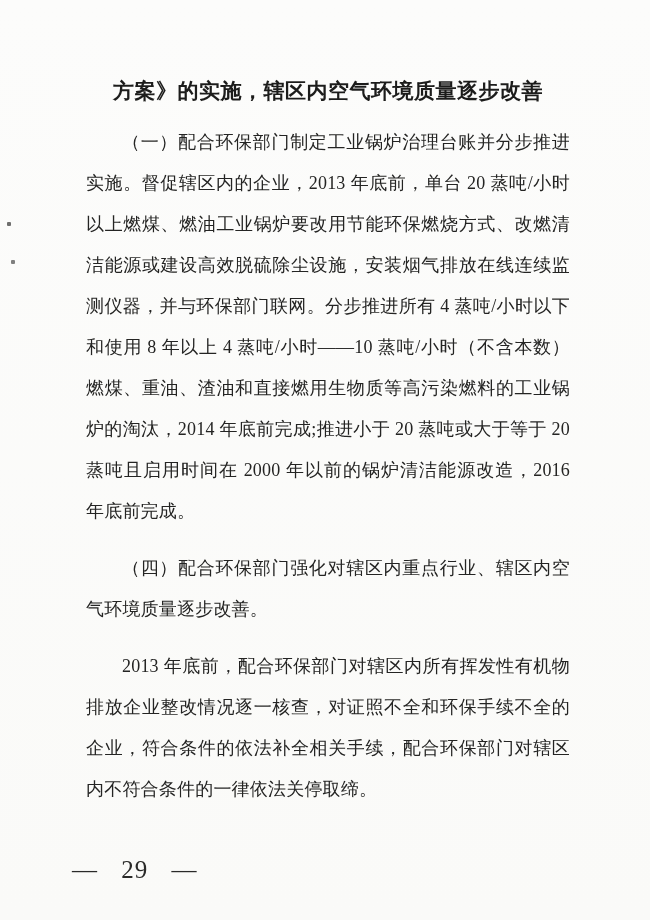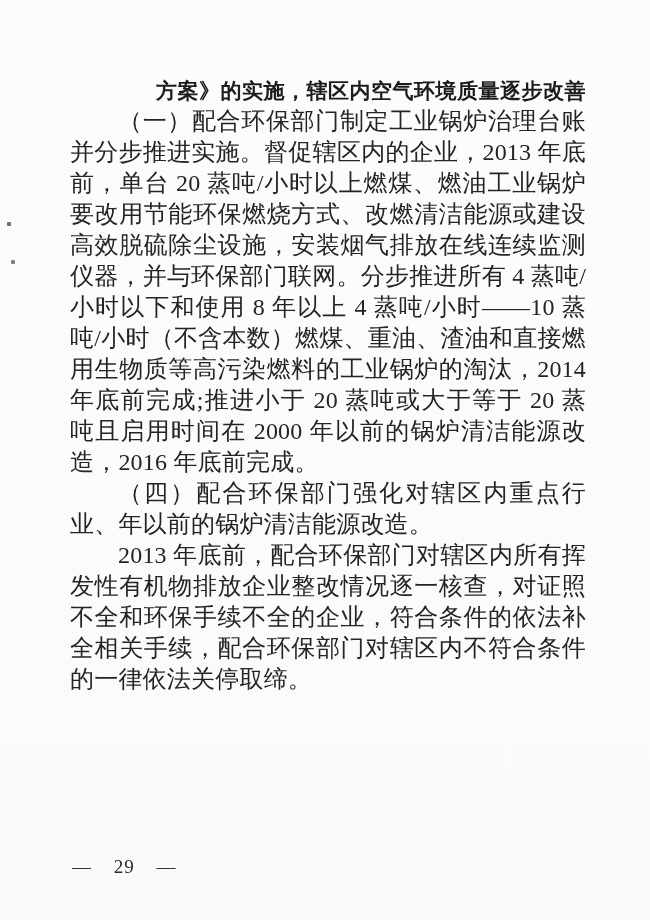--- a/index.html
+++ b/index.html
@@ -30,36 +30,36 @@
     color: #222221;
   }
   .heading-line {
     font-family: "Liberation Sans", "DejaVu Sans", sans-serif;
     font-weight: bold;
     font-size: 21px;
     line-height: 31px;
     letter-spacing: 0.5px;
     color: #1c1c1b;
     margin: 0;
-    text-align: right;
+    text-align: center;
   }
   p.body-para {
-    margin: 0;
-    font-size: 24px;
-    line-height: 31px;
+    margin: 16px;
+    font-size: 18px;
+    line-height: 41px;
     text-align: justify;
     text-indent: 2em;
     color: #242423;
     letter-spacing: 0.2px;
   }
   .footer {
     position: absolute;
     left: 72px;
     top: 856px;
-    font-size: 19px;
+    font-size: 25px;
     color: #2a2a29;
     word-spacing: 16px;
     letter-spacing: 1px;
     font-family: "Liberation Serif", "DejaVu Serif", serif;
   }
   .speck {
     position: absolute;
     border-radius: 1px;
   }
   .speck-1 {
@@ -86,20 +86,20 @@
   <div class="speck speck-2"></div>
 
   <div class="content">
     <div class="heading-line">方案》的实施，辖区内空气环境质量逐步改善</div>
 
     <p class="body-para">（一）配合环保部门制定工业锅炉治理台账并分步推进实施。督促辖区内的企业，2013 年底前，单台 20 蒸吨/小时以上燃煤、燃油工业锅炉要改用节能环保燃烧方式、改燃清洁能源或建设高效脱硫除尘设施，安装烟气排放在线连续监测仪器，并与环保部门联网。分步推进所有 4 蒸吨/小时以下和使用 8 年以上 4 蒸吨/小时——10 蒸吨/小时（不含本数）燃煤、重油、渣油和直接燃用生物质等高污染燃料的工业锅炉的淘汰，2014 年底前完成;推进小于 20 蒸吨或大于等于 20 蒸吨且启用时间在 2000 年以前的锅炉清洁能源改造，2016 年底前完成。</p>
 
 
 
 
-    <p class="body-para">（四）配合环保部门强化对辖区内重点行业、年以前的锅炉清洁能源改造。</p>
+    <p class="body-para">（四）配合环保部门强化对辖区内重点行业、辖区内空气环境质量逐步改善。</p>
 
     <p class="body-para">2013 年底前，配合环保部门对辖区内所有挥发性有机物排放企业整改情况逐一核查，对证照不全和环保手续不全的企业，符合条件的依法补全相关手续，配合环保部门对辖区内不符合条件的一律依法关停取缔。</p>
   </div>
 
   <div class="footer">— 29 —</div>
 
 </div>
 
 </body></html>

